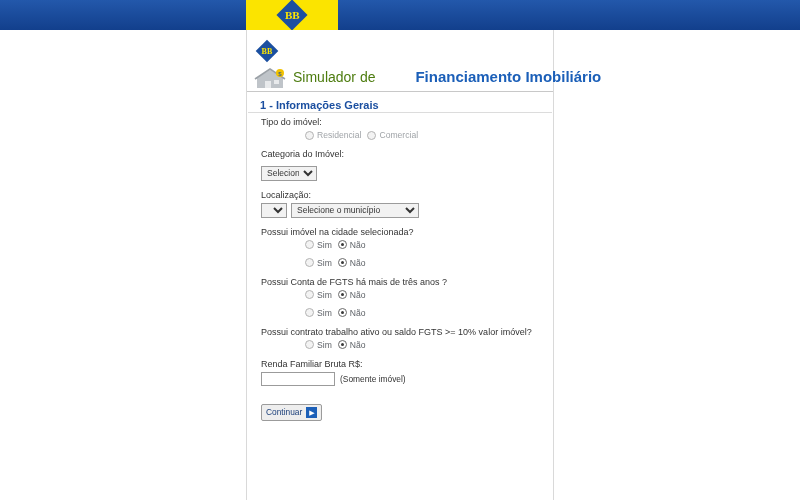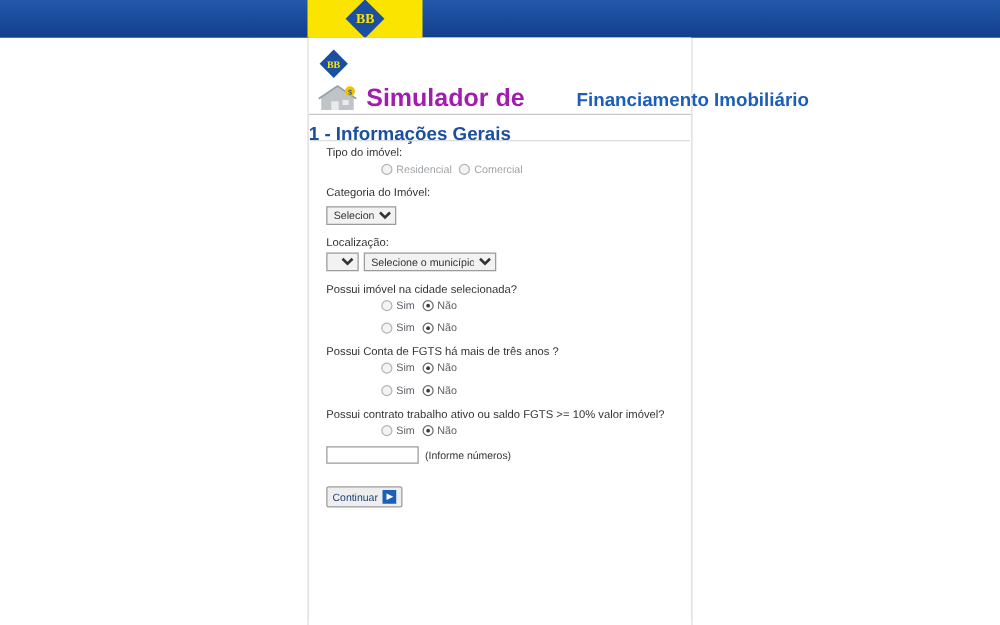--- a/index.html
+++ b/index.html
@@ -100,36 +100,36 @@
     position: absolute;
     left: 6px; top: 38px;
     width: 36px; height: 22px;
   }
   .title-line {
     position: absolute;
     left: 46px; top: 38px;
     white-space: nowrap;
   }
   .title-line .t1 {
-    font-size: 20px;
-    color: #a21caf;
-    font-weight: bold;
+    font-size: 14px;
+    color: #4d7c0f;
+    font-weight: normal;
   }
   .title-line .t2 {
     font-size: 15px;
     color: #1b5fb8;
     font-weight: bold;
     padding-left: 36px;
   }
 
   
   .section-title {
     position: absolute;
-    left: 247px; top: 99px;
-    font-size: 15px;
+    left: 260px; top: 99px;
+    font-size: 11px;
     font-weight: bold;
     color: #1b4fa0;
   }
   .section-rule {
     position: absolute;
     left: 248px; top: 112px;
     width: 304px; height: 1px;
     background: #dcdcdc;
   }
 
@@ -200,21 +200,21 @@
   select.sel {
     height: 15px;
     font-size: 8.5px;
     border: 1px solid #9b9b9b;
     background: #f2f2f2;
     font-family: "Liberation Sans", sans-serif;
     color: #333;
     padding: 0 1px;
   }
   select.sel.uf { width: 26px; }
-  select.sel.city { width: 106px; }
+  select.sel.city { width: 128px; }
   select.sel.cat { width: 56px; }
   .sel-row { display: flex; gap: 4px; align-items: center; }
   .renda-row { display: flex; align-items: center; gap: 5px; }
   .renda-row .only { font-size: 8.4px; color: #333; }
   .btn-continue {
     margin-top: 10px;
     display: inline-flex;
     align-items: center;
     gap: 4px;
     background: #eeeeee;
@@ -382,23 +382,24 @@
           <span>Sim</span>
         </label>
         <label class="radio-item">
           <span class="rb checked"></span>
           <span>Não</span>
         </label>
       </div>
     </div>
 
     <div class="fgroup">
+      <div class="lbl">Renda Familiar Bruta R$:</div>
       <div class="renda-row">
         <input class="txt" type="text" value="" style="">
-        <span class="only">(Informe números)</span>
+        <span class="only">(Somente imóvel)</span>
       </div>
     </div>
 
     <div class="btn-continue">
       <span>Continuar</span>
       <span class="arrow">▶</span>
     </div>
 
   </div>
 

